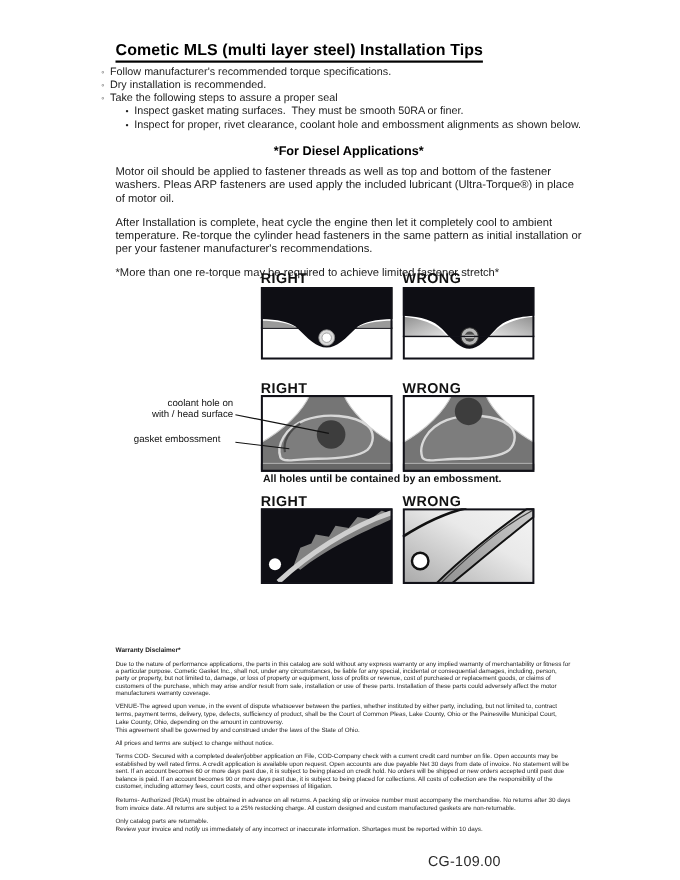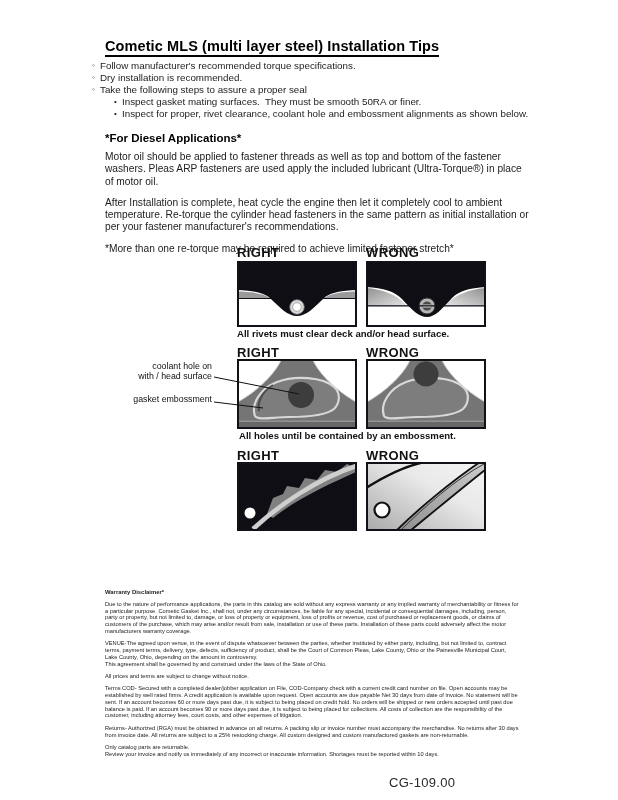--- a/index.html
+++ b/index.html
@@ -10,21 +10,21 @@
   .title{left:105px;top:22px;font-size:14.5px;font-weight:bold;color:#000;
          border-bottom:2px solid #000;padding-bottom:1px;letter-spacing:.1px;}
 
   .tips{left:92px;top:44px;width:440px;font-size:9.8px;line-height:12px;}
   .tip-row{display:flex;align-items:flex-start;}
   .tip-row .marker{width:8px;font-size:8px;line-height:12px;flex:0 0 auto;}
   .tip-sub{margin-left:22px;}
   .tip-text{white-space:pre-wrap;}
 
   .diesel{left:105px;top:116px;width:424px;}
-  .diesel-h{font-size:11.5px;font-weight:bold;margin:0 0 7px 0;color:#000;}
+  .diesel-h{font-size:11.5px;font-weight:bold;margin:0 0 7px 0;color:#000;text-align:center;}
   .diesel p{font-size:10.2px;line-height:12.3px;margin:0 0 9px 0;}
 
   .dlabel{width:120px;font-size:13px;font-weight:600;
           letter-spacing:.4px;color:#111;}
   .panel{display:block;}
   .caption{font-size:9.6px;font-weight:600;color:#111;white-space:pre-line;line-height:10.5px;}
 
   .callout{width:102px;text-align:right;font-size:8.8px;line-height:9.6px;
            color:#111;white-space:pre-line;}
 
@@ -100,28 +100,27 @@
     <path d="M0,27 C16,28 31,34 38,42 C39.5,43.8 40.5,44.6 42,44.6 L0,44.6 Z" fill="url(#w1l)"></path>
     <path d="M120,27 C104,28 89,34 82,42 C80.5,43.8 79.5,44.6 78,44.6 L120,44.6 Z" fill="url(#w1r)"></path>
     <path d="M0,0 H120 V26 C103,27 93,30 86,37 C76,48 69,56 61,56 C53,56 46,49 36,38 C28,30 18,27 0,26 Z" fill="#0e0e14"></path>
     <circle cx="61" cy="45" r="8" fill="#b5b5b5" stroke="#333" stroke-width="1"></circle>
     <circle cx="61" cy="45" r="4.6" fill="#4a4a4a"></circle>
     <rect x="56.5" y="43.4" width="9" height="3" rx="1.2" fill="#d8d8d8"></rect>
     <rect x="0" y="44.2" width="120" height="1.3" fill="#111118"></rect>
     <rect x="1" y="1" width="118" height="64" fill="none" stroke="#111118" stroke-width="2"></rect>
   </svg>
 
-  <div class="abs caption" style="left:237px;top:313px;">All rivets must clear deck and/or head surface.</div>
 
   <div class="abs dlabel" style="left:237px;top:329px;">RIGHT</div>
   <div class="abs dlabel" style="left:366px;top:329px;">WRONG</div>
 
   <div class="abs callout" style="left:110px;top:346px;">coolant hole on
 with / head surface</div>
-  <div class="abs callout" style="left:110px;top:379px;">gasket embossment</div>
+  <div class="abs callout" style="left:110px;top:379px;text-align:center;">gasket embossment</div>
 
   <svg class="abs panel" style="left:237px;top:343px;" width="120" height="70" viewBox="0 0 120 70">
     <rect x="0" y="0" width="120" height="70" fill="#757575"></rect>
     <path d="M-1,-1 H45 C39,14 21,32 -1,44 Z" fill="#ffffff" stroke="#cfcfcf" stroke-width="1"></path>
     <path d="M121,-1 H75 C81,14 99,32 121,44 Z" fill="#ffffff" stroke="#cfcfcf" stroke-width="1"></path>
     <rect x="0" y="61.8" width="120" height="0.9" fill="#bdbdbd"></rect>
     <rect x="0" y="62.7" width="120" height="5.5" fill="#676767"></rect>
     <path d="M18,57 C14,46 22,30 40,23 C58,16 86,18 97,28 C104,34 103,44 97,50 C88,57 70,58 52,58 C36,58 21,62 18,57 Z" fill="#7d7d7d" stroke="#d8d8d8" stroke-width="2.2"></path>
     <path d="M22,52 C20,42 26,32 36,26" fill="none" stroke="#3a3a3a" stroke-width="2" opacity="0.75"></path>
     <circle cx="64" cy="36" r="13" fill="#3d3d3d"></circle>

